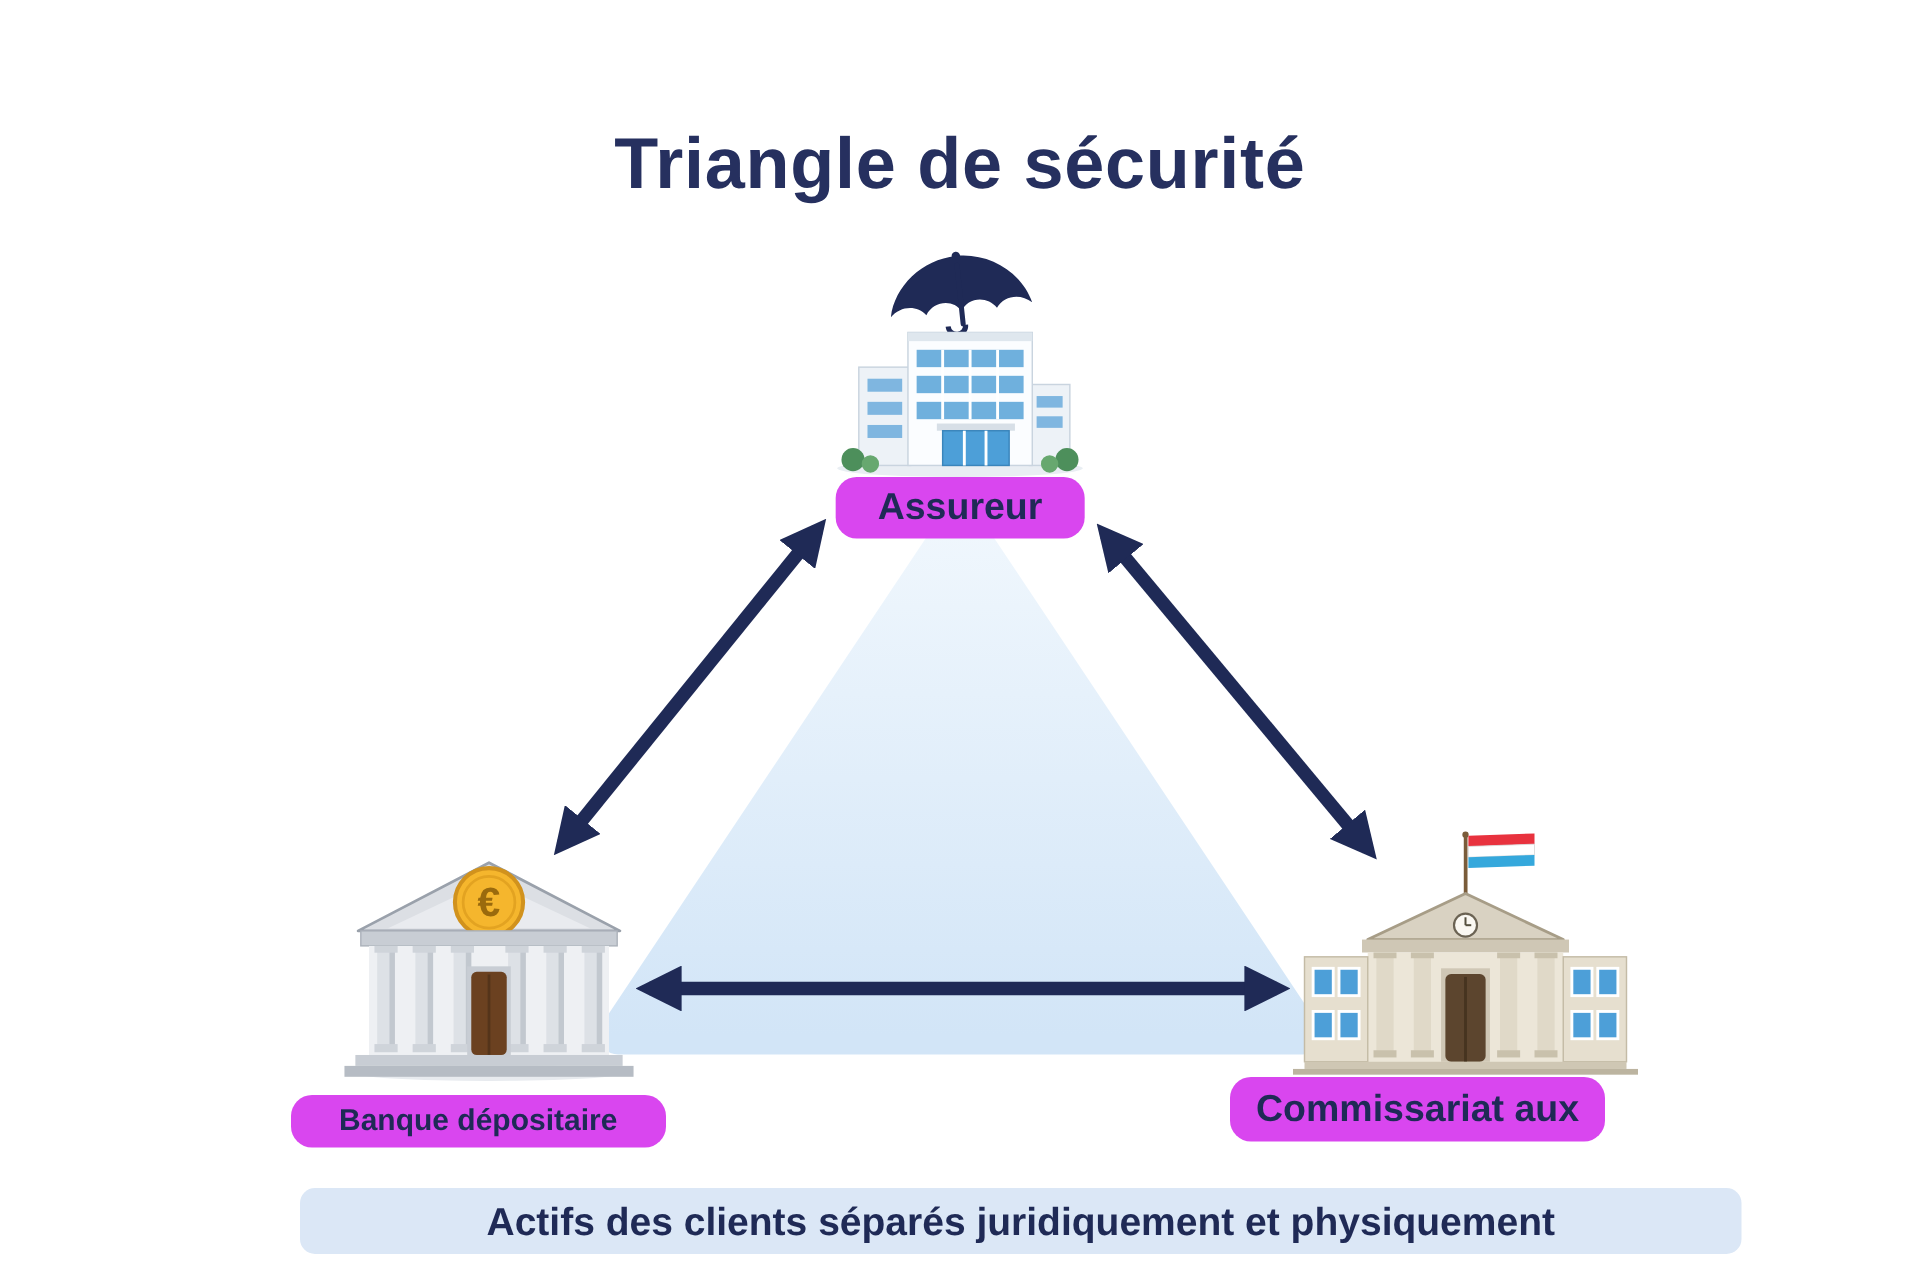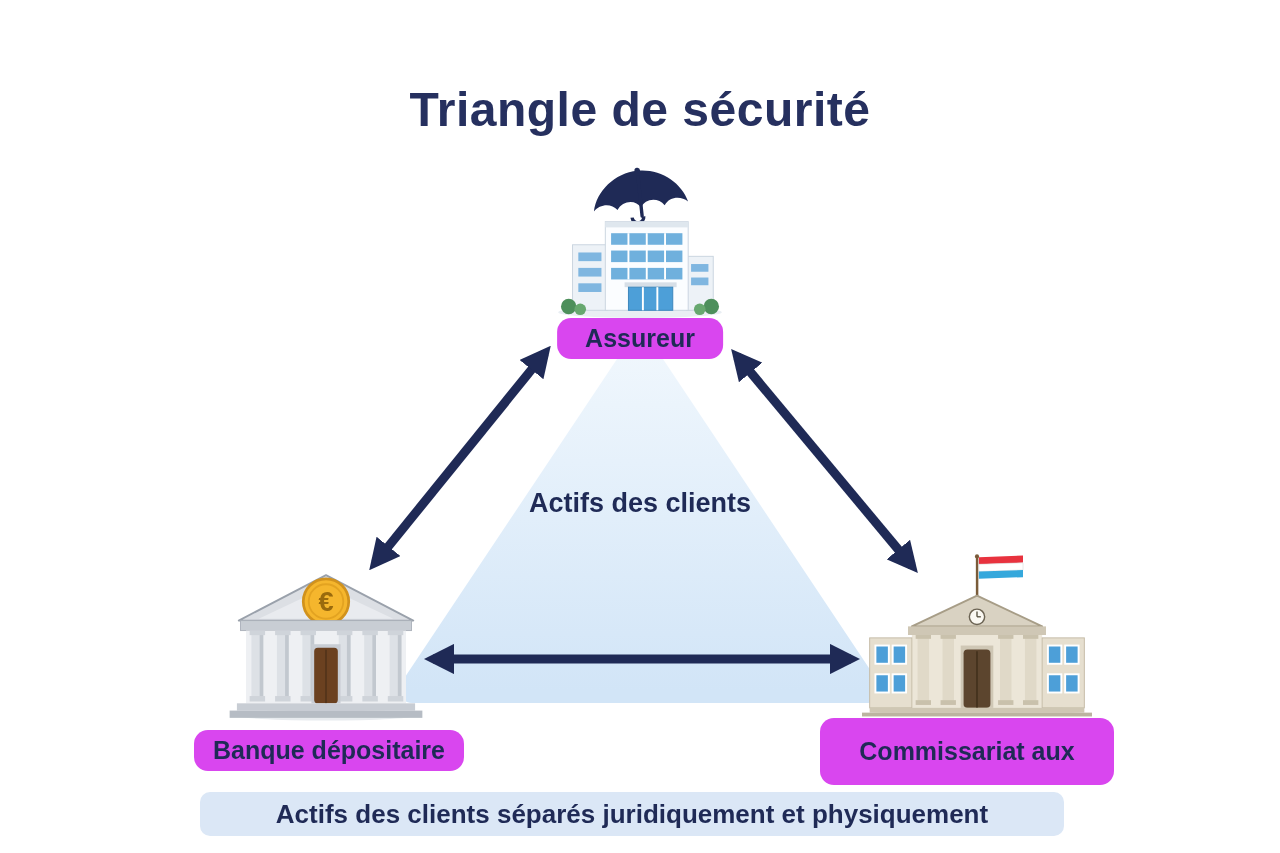--- a/index.html
+++ b/index.html
@@ -41,43 +41,43 @@
     border-radius:14px;
   }
   .pill-assureur{
     left:50%; transform:translateX(-50%);
     top:292px;
     font-size:25px;
     padding:6px 28px;
   }
   .pill-banque{
     left:194px; top:704px;
-    font-size:25px;
-    padding:6px 19px;
+    font-size:20px;
+    padding:6px 32px;
   }
   .pill-caa{
     left:820px; top:692px;
-    width:294px;
+    width:250px;
     font-size:25px;
     line-height:31px;
-    padding:18px 0;
+    padding:6px 0;
   }
   .center-text{
     position:absolute;
     top:458px; left:0; right:0;
     text-align:center;
     color:#1f2a56;
     font-size:27px;
     font-weight:700;
     line-height:39px;
   }
   .banner{
     position:absolute;
     left:200px; top:766px;
-    width:864px; height:44px;
+    width:961px; height:44px;
     line-height:44px;
     background:#dbe7f6;
     border-radius:10px;
     text-align:center;
     color:#1f2a56;
     font-size:26px;
     font-weight:700;
   }
   .umbrella-box{ left:572px; top:140px; width:136px; height:62px; transform:rotate(-6deg); }
   .assureur-bldg{ left:543px; top:186px; width:194px; height:106px; }
@@ -145,21 +145,20 @@
       <circle cx="26" cy="98" r="8" fill="#4d8f5b"></circle>
       <circle cx="38" cy="101" r="6" fill="#67a86f"></circle>
       <circle cx="174" cy="98" r="8" fill="#4d8f5b"></circle>
       <circle cx="162" cy="101" r="6" fill="#67a86f"></circle>
     </svg>
   </div>
 
   <div class="pill pill-assureur">Assureur</div>
 
   <div class="center-text">
-    <div>Actifs des clients</div>
   </div>
 
   <div class="icon-box bank-bldg">
     <svg viewBox="0 0 220 165">
       <ellipse cx="110" cy="158" rx="100" ry="6" fill="#e8ebef"></ellipse>
       <polygon points="110,4 206,54 14,54" fill="#dcdfe4" stroke="#9aa1ab" stroke-width="2" stroke-linejoin="round"></polygon>
       <polygon points="110,17 184,52 36,52" fill="#e9ebef"></polygon>
       <g>
         <circle cx="110" cy="33" r="25" fill="#f5b62d" stroke="#d1921d" stroke-width="3"></circle>
         <circle cx="110" cy="33" r="19" fill="none" stroke="#e3a321" stroke-width="2"></circle>

